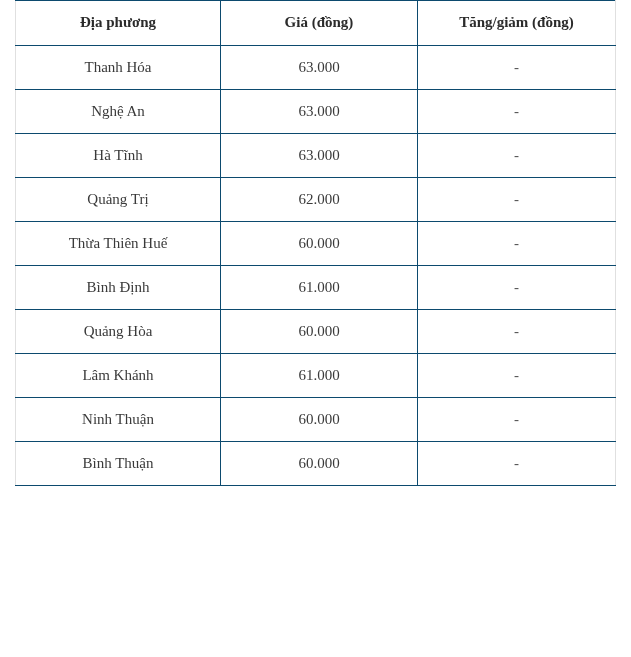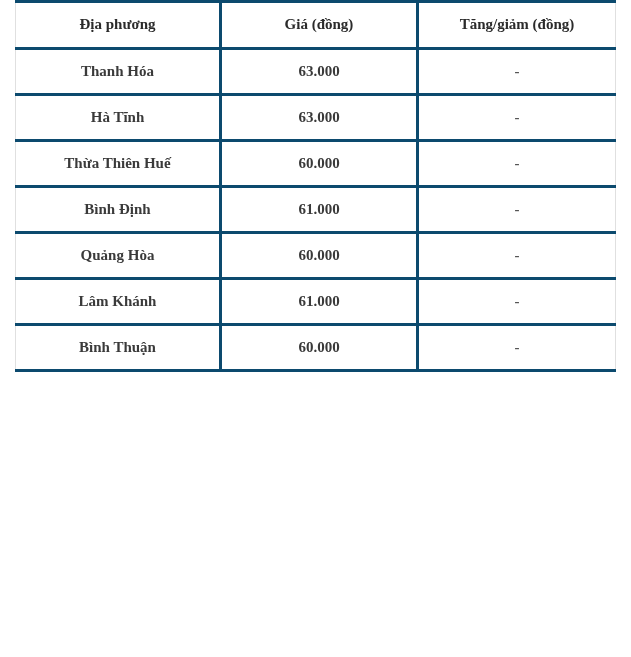--- a/index.html
+++ b/index.html
@@ -23,36 +23,36 @@
     width: 600px;
     margin: 0 auto;
     table-layout: fixed;
   }
   table.price-table col.c1 { width: 205px; }
   table.price-table col.c2 { width: 197px; }
   table.price-table col.c3 { width: 198px; }
 
   table.price-table th,
   table.price-table td {
-    border: 3px solid #0c4a6e;
+    border: 1px solid #0c4a6e;
     text-align: center;
     vertical-align: middle;
     font-size: 15px;
     line-height: 1.3;
     padding: 0;
     height: 43px;
   }
   table.price-table thead th {
     font-weight: bold;
     color: #2b2b2b;
     font-size: 15px;
     height: 44px;
   }
   table.price-table tbody td {
-    font-weight: bold;
+    font-weight: normal;
     color: #3a3a3a;
   }
   table.price-table tbody td.change {
     color: #555555;
   }
   
   table.price-table tr > *:first-child { border-left: 1px solid #e0e0e0; }
   table.price-table tr > *:last-child { border-right: 1px solid #e0e0e0; }
 </style>
 </head>
@@ -72,22 +72,32 @@
         <th>Tăng/giảm (đồng)</th>
       </tr>
     </thead>
     <tbody id="table-body">
         <tr>
           <td class="province">Thanh Hóa</td>
           <td class="price">63.000</td>
           <td class="change">-</td>
         </tr>
         <tr>
+          <td class="province">Nghệ An</td>
+          <td class="price">63.000</td>
+          <td class="change">-</td>
+        </tr>
+        <tr>
           <td class="province">Hà Tĩnh</td>
           <td class="price">63.000</td>
+          <td class="change">-</td>
+        </tr>
+        <tr>
+          <td class="province">Quảng Trị</td>
+          <td class="price">62.000</td>
           <td class="change">-</td>
         </tr>
         <tr>
           <td class="province">Thừa Thiên Huế</td>
           <td class="price">60.000</td>
           <td class="change">-</td>
         </tr>
         <tr>
           <td class="province">Bình Định</td>
           <td class="price">61.000</td>
@@ -97,19 +107,24 @@
           <td class="province">Quảng Hòa</td>
           <td class="price">60.000</td>
           <td class="change">-</td>
         </tr>
         <tr>
           <td class="province">Lâm Khánh</td>
           <td class="price">61.000</td>
           <td class="change">-</td>
         </tr>
         <tr>
+          <td class="province">Ninh Thuận</td>
+          <td class="price">60.000</td>
+          <td class="change">-</td>
+        </tr>
+        <tr>
           <td class="province">Bình Thuận</td>
           <td class="price">60.000</td>
           <td class="change">-</td>
         </tr>
       </tbody>
   </table>
 </div>
 
 </body></html>

